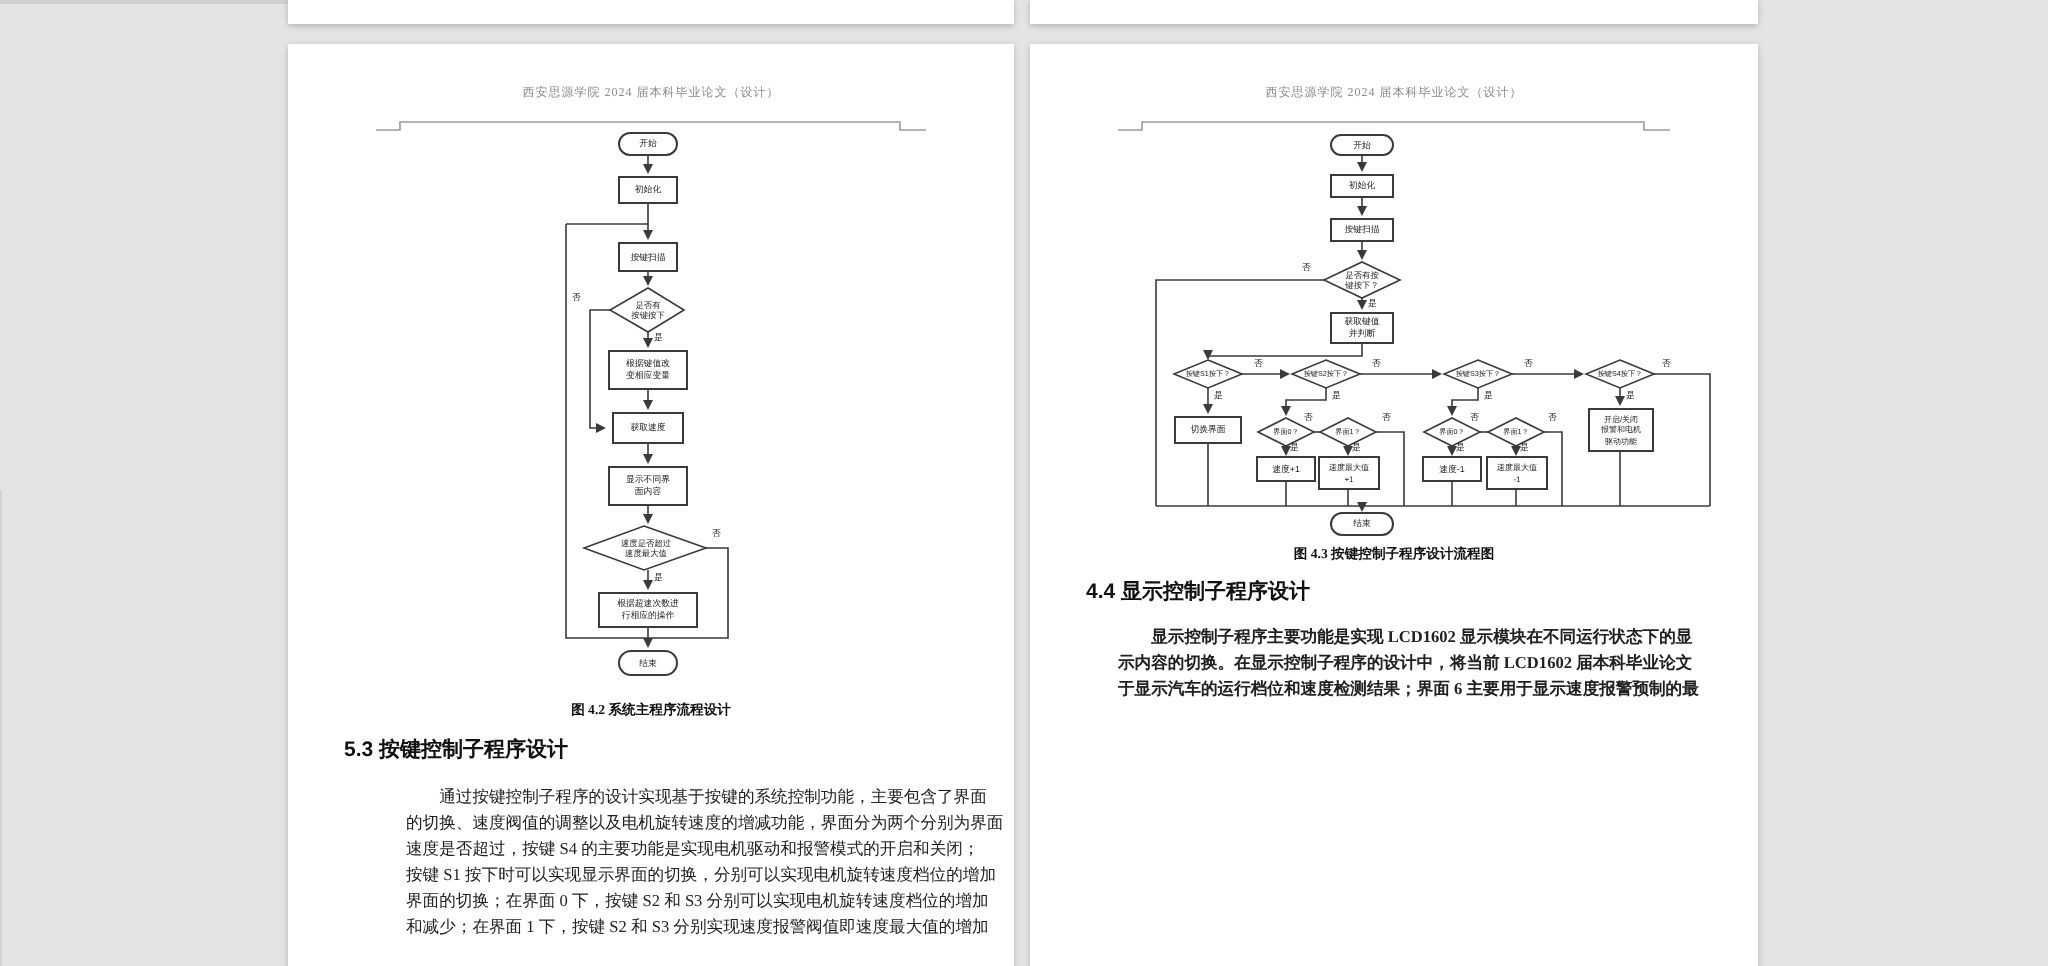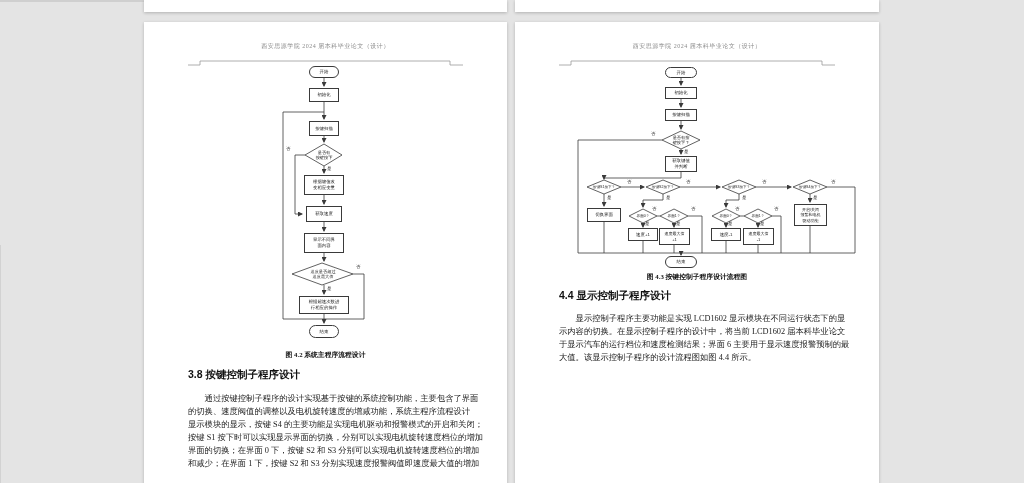--- a/index.html
+++ b/index.html
@@ -39,21 +39,21 @@
   }
   .flow-label{
     position:absolute;font-size:4.4px;color:#1a1a1a;
     font-family:"Liberation Sans", sans-serif;
   }
   .caption{
     position:absolute;left:30px;right:30px;text-align:center;
     font-weight:bold;font-size:6.8px;color:#111;
   }
   .heading{
-    position:absolute;left:44px;right:40px;
+    position:absolute;left:28px;right:40px;
     font-weight:bold;font-size:10.5px;color:#111;
     font-family:"Liberation Sans", sans-serif;
   }
   .para{position:absolute;left:44px;width:280px;color:#212121;}
   .para .line{height:13px;line-height:13px;font-size:8.3px;white-space:nowrap;overflow:visible;}
 </style>
 </head>
 <body>
 
 <div class="top-edge-line"></div>
@@ -108,25 +108,25 @@
   <div class="node" style="left:155px;top:274px;width:50px;height:18px;">根据超速次数进
 行相应的操作</div>
   <div class="node stadium" style="left:165px;top:303px;width:30px;height:13px;">结束</div>
 
   <span class="flow-label" style="left:142px;top:124px;">否</span>
   <span class="flow-label" style="left:183px;top:144px;">是</span>
   <span class="flow-label" style="left:212px;top:242px;">否</span>
   <span class="flow-label" style="left:183px;top:264px;">是</span>
 
   <div class="caption" style="top:328px;">图 4.2 系统主程序流程设计</div>
-  <div class="heading" style="top:346px;">3.8 按键控制子程序设计</div>
-  <div class="para" style="top:370px;">
+  <div class="heading" style="top:346px;">5.3 按键控制子程序设计</div>
+  <div class="para" style="top:370px;margin-left:15px;">
       <div class="line">　　通过按键控制子程序的设计实现基于按键的系统控制功能，主要包含了界面</div>
-      <div class="line">的切换、速度阀值的调整以及电机旋转速度的增减功能，系统主程序流程设计</div>
-      <div class="line">显示模块的显示，按键 S4 的主要功能是实现电机驱动和报警模式的开启和关闭；</div>
+      <div class="line">的切换、速度阀值的调整以及电机旋转速度的增减功能，界面分为两个分别为界面</div>
+      <div class="line">速度是否超过，按键 S4 的主要功能是实现电机驱动和报警模式的开启和关闭；</div>
       <div class="line">按键 S1 按下时可以实现显示界面的切换，分别可以实现电机旋转速度档位的增加</div>
       <div class="line">界面的切换；在界面 0 下，按键 S2 和 S3 分别可以实现电机旋转速度档位的增加</div>
       <div class="line">和减少；在界面 1 下，按键 S2 和 S3 分别实现速度报警阀值即速度最大值的增加</div>
     </div>
 </div>
 
 <div class="page" style="left:515px;width:364px;">
   <div class="page-header">西安思源学院 2024 届本科毕业论文（设计）</div>
 
   <svg class="boundary" width="364" height="50">
@@ -228,19 +228,18 @@
   <span class="flow-label" style="left:176px;top:184px;">否</span>
   <span class="flow-label" style="left:220px;top:184px;">否</span>
   <span class="flow-label" style="left:259px;top:184px;">否</span>
   <span class="flow-label" style="left:130px;top:199px;">是</span>
   <span class="flow-label" style="left:161px;top:199px;">是</span>
   <span class="flow-label" style="left:213px;top:199px;">是</span>
   <span class="flow-label" style="left:245px;top:199px;">是</span>
 
   <div class="caption" style="top:250px;">图 4.3 按键控制子程序设计流程图</div>
   <div class="heading" style="top:267px;">4.4 显示控制子程序设计</div>
-  <div class="para" style="top:290px;">
+  <div class="para" style="top:290px;font-weight:bold;">
       <div class="line">　　显示控制子程序主要功能是实现 LCD1602 显示模块在不同运行状态下的显</div>
       <div class="line">示内容的切换。在显示控制子程序的设计中，将当前 LCD1602 届本科毕业论文</div>
       <div class="line">于显示汽车的运行档位和速度检测结果；界面 6 主要用于显示速度报警预制的最</div>
-      <div class="line">大值。该显示控制子程序的设计流程图如图 4.4 所示。</div>
     </div>
 </div>
 
 </body></html>

